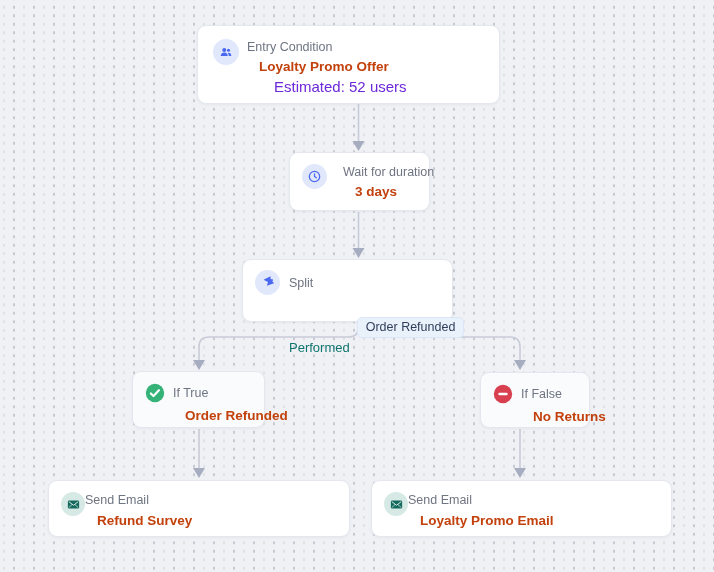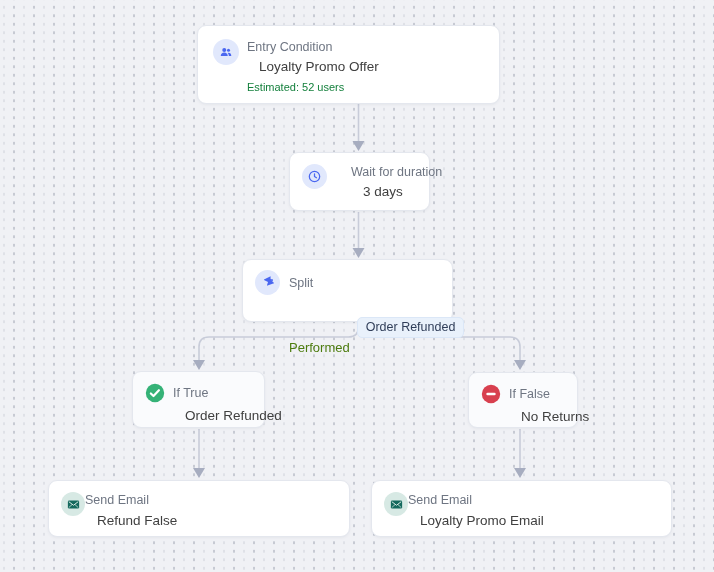--- a/index.html
+++ b/index.html
@@ -44,62 +44,63 @@
   .icon-blue-bg { background: #e1e8fc; }
   .icon-teal-bg { background: #d7e9e4; }
   .lbl {
     font-size: 12.5px;
     color: #6e7582;
     line-height: 16px;
     white-space: nowrap;
   }
   .ttl {
     font-size: 13.5px;
-    font-weight: 400;
-    color: #404040;
+    font-weight: 700;
+    color: #c2410c;
     line-height: 18px;
     white-space: nowrap;
     padding-left: 12px;
   }
   .sub {
-    font-size: 11px;
-    color: #15803d;
+    font-size: 15px;
+    color: #6d28d9;
     line-height: 16px;
     white-space: nowrap;
+    margin-left: 27px;
   }
   
   .node-entry { left: 197px; top: 25px; width: 303px; height: 79px; padding: 13px 15px; }
   .node-entry .body { display: flex; gap: 8px; }
   .node-entry .icon-circle { width: 26px; height: 26px; }
   .node-entry .ttl { margin-top: 3px; }
   .node-entry .sub { margin-top: 3px; }
   
   .node-wait { left: 289px; top: 152px; width: 141px; height: 59px; padding: 11px 12px; }
-  .node-wait .body { display: flex; gap: 24px; }
+  .node-wait .body { display: flex; gap: 16px; }
   .node-wait .icon-circle { width: 25px; height: 25px; }
   .node-wait .ttl { margin-top: 3px; }
   
   .node-split { left: 242px; top: 259px; width: 211px; height: 63px; padding: 10px 12px; }
   .node-split .row1 { display: flex; align-items: center; gap: 9px; }
   .node-split .icon-circle { width: 25px; height: 25px; }
   .node-split .row2 { display: flex; align-items: center; gap: 7px; margin-left: 34px; margin-top: 5px; }
-  .cond-text { font-size: 13px; color: #4d7c0f; white-space: nowrap; margin-top: 40px; }
+  .cond-text { font-size: 13px; color: #0f766e; white-space: nowrap; margin-top: 40px; }
   .badge {
     background: #e9f1fb;
     border: 1px solid #dbe7f7;
     border-radius: 5px;
     padding: 2px 8px 3px 8px;
     font-size: 12.5px;
     color: #303e59;
     white-space: nowrap;
   }
   
   .node-if { padding: 11px 12px; }
   .node-if-true { left: 132px; top: 371px; width: 133px; height: 57px; }
-  .node-if-false { left: 468px; top: 372px; width: 110px; height: 56px; }
+  .node-if-false { left: 480px; top: 372px; width: 110px; height: 56px; }
   .node-if .row1 { display: flex; align-items: center; gap: 8px; }
   .node-if .icon-flat { width: 20px; height: 20px; flex: none; display: flex; }
   .node-if .ttl { margin-left: 28px; margin-top: 4px; font-size: 13.5px; }
   
   .node-email { padding: 11px 12px; }
   .node-email-left { left: 48px; top: 480px; width: 302px; height: 57px; }
   .node-email-right { left: 371px; top: 480px; width: 301px; height: 57px; }
   .node-email .body { display: flex; }
   .node-email .icon-circle { width: 24px; height: 24px; }
   .node-email .ttl { margin-top: 4px; }
@@ -214,21 +215,21 @@
     <div class="body">
       <span class="icon-circle icon-teal-bg">
         <svg viewBox="0 0 24 24" width="15" height="15">
           <rect x="3" y="5.5" width="18" height="13" rx="2" fill="#156a5e"></rect>
           <path d="M4.5 7.5 L12 13.2 L19.5 7.5" stroke="#d7e9e4" stroke-width="1.6" fill="none"></path>
           <path d="M4.5 16.8 L9.6 12.2 M19.5 16.8 L14.4 12.2" stroke="#d7e9e4" stroke-width="1.2" fill="none"></path>
         </svg>
       </span>
       <div>
         <div class="lbl">Send Email</div>
-        <div class="ttl">Refund False</div>
+        <div class="ttl">Refund Survey</div>
       </div>
     </div>
   </div>
 
   <div class="node node-email node-email-right">
     <div class="body">
       <span class="icon-circle icon-teal-bg">
         <svg viewBox="0 0 24 24" width="15" height="15">
           <rect x="3" y="5.5" width="18" height="13" rx="2" fill="#156a5e"></rect>
           <path d="M4.5 7.5 L12 13.2 L19.5 7.5" stroke="#d7e9e4" stroke-width="1.6" fill="none"></path>

